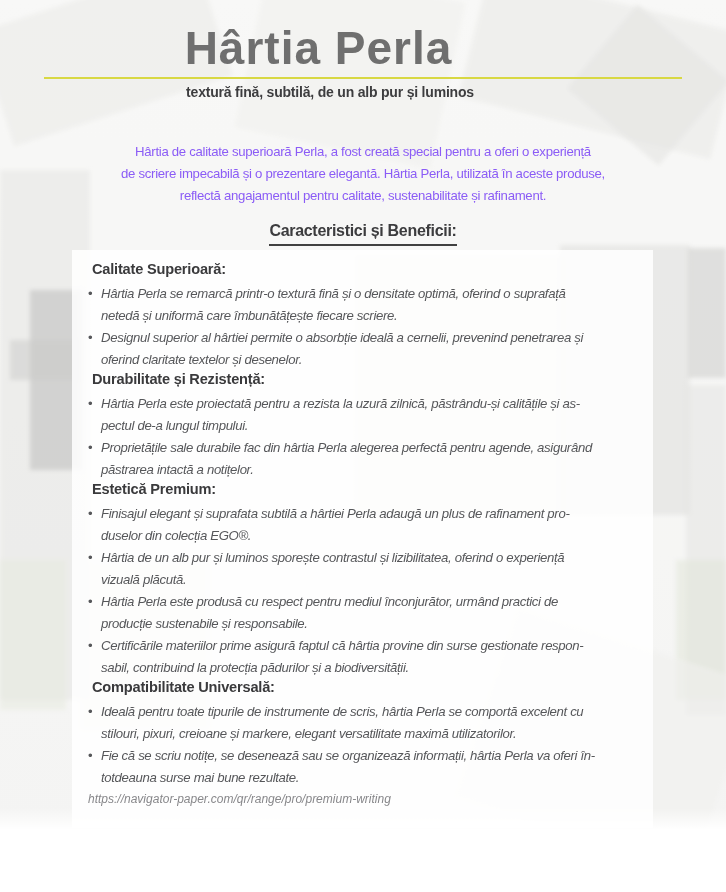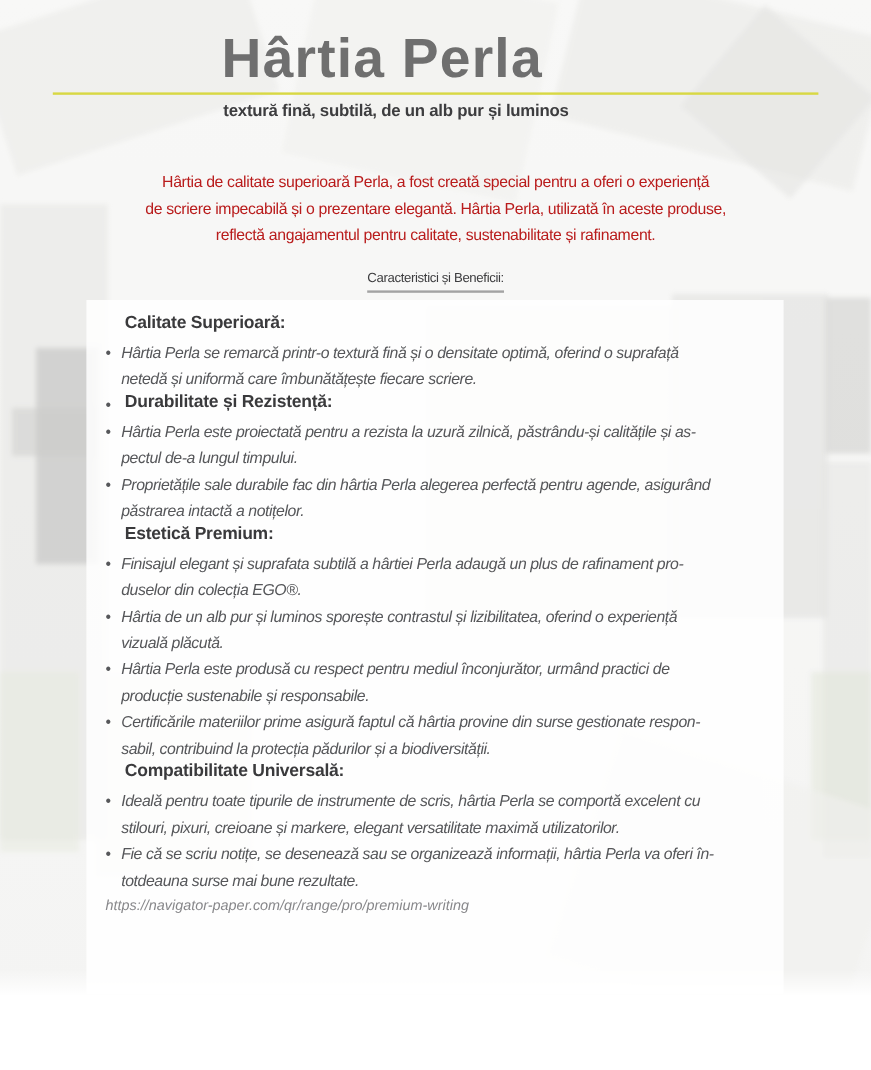--- a/index.html
+++ b/index.html
@@ -30,26 +30,26 @@
   
   .panel{position:absolute;left:72px;top:250px;width:581px;height:578px;
          background:rgba(255,255,255,.85);}
   
   .title{position:absolute;left:0;top:22px;width:637px;text-align:center;
          font-size:46px;font-weight:bold;letter-spacing:1px;color:#6f6f6f;line-height:52px;}
   .rule{position:absolute;left:44px;top:77px;width:638px;height:2px;background:#d8d843;}
   .subtitle{position:absolute;left:0;top:84px;width:660px;text-align:center;
             font-size:14px;font-weight:bold;letter-spacing:-0.2px;color:#3d3d3f;}
   .intro{position:absolute;left:0;top:141px;width:726px;text-align:center;
-         font-size:13.2px;letter-spacing:-0.3px;line-height:22px;color:#b91c1c;white-space:pre;}
+         font-size:13.2px;letter-spacing:-0.3px;line-height:22px;color:#8b5cf6;white-space:pre;}
   .features-wrap{position:absolute;left:0;top:222px;width:726px;text-align:center;}
-  .features-heading{display:inline-block;font-size:11px;font-weight:normal;letter-spacing:-0.3px;
-                    color:#3c3c3e;padding-bottom:4px;border-bottom:2px solid #a3a3a3;}
+  .features-heading{display:inline-block;font-size:16px;font-weight:bold;letter-spacing:-0.3px;
+                    color:#3c3c3e;padding-bottom:4px;border-bottom:2px solid #404040;}
   .sections{position:absolute;left:88px;top:261px;width:560px;}
-  .section h2{margin:0 0 5px 16px;height:17px;line-height:17px;font-size:14.6px;font-weight:bold;
+  .section h2{margin:0 0 5px 4px;height:17px;line-height:17px;font-size:14.6px;font-weight:bold;
               letter-spacing:-0.2px;color:#3a3a3c;}
   .section ul{margin:0;padding:0;list-style:none;}
   .section li{position:relative;margin:0;padding:0 0 0 13px;font-size:13.2px;letter-spacing:-0.35px;
               line-height:22px;color:#56575a;}
   .section li .marker{position:absolute;left:0;top:0;color:#56575a;}
   .section li .txt{white-space:pre;font-style:italic;}
   .url{margin-top:-9px;font-size:12px;font-style:italic;color:#87878a;text-decoration:none;
        display:inline-block;letter-spacing:0;}
 </style>
 </head>
@@ -89,21 +89,22 @@
     <span class="features-heading">Caracteristici și Beneficii:</span>
   </div>
 
   <div class="sections">
 
     <div class="section">
       <h2>Calitate Superioară:</h2>
       <ul>
         <li><span class="marker">•</span><span class="txt">Hârtia Perla se remarcă printr-o textură fină și o densitate optimă, oferind o suprafață
 netedă și uniformă care îmbunătățește fiecare scriere.</span></li>
-        <li><span class="marker">•</span></li>
+        <li><span class="marker">•</span><span class="txt">Designul superior al hârtiei permite o absorbție ideală a cernelii, prevenind penetrarea și
+oferind claritate textelor și desenelor.</span></li>
       </ul>
     </div>
 
     <div class="section">
       <h2>Durabilitate și Rezistență:</h2>
       <ul>
         <li><span class="marker">•</span><span class="txt">Hârtia Perla este proiectată pentru a rezista la uzură zilnică, păstrându-și calitățile și as-
 pectul de-a lungul timpului.</span></li>
         <li><span class="marker">•</span><span class="txt">Proprietățile sale durabile fac din hârtia Perla alegerea perfectă pentru agende, asigurând
 păstrarea intactă a notițelor.</span></li>

